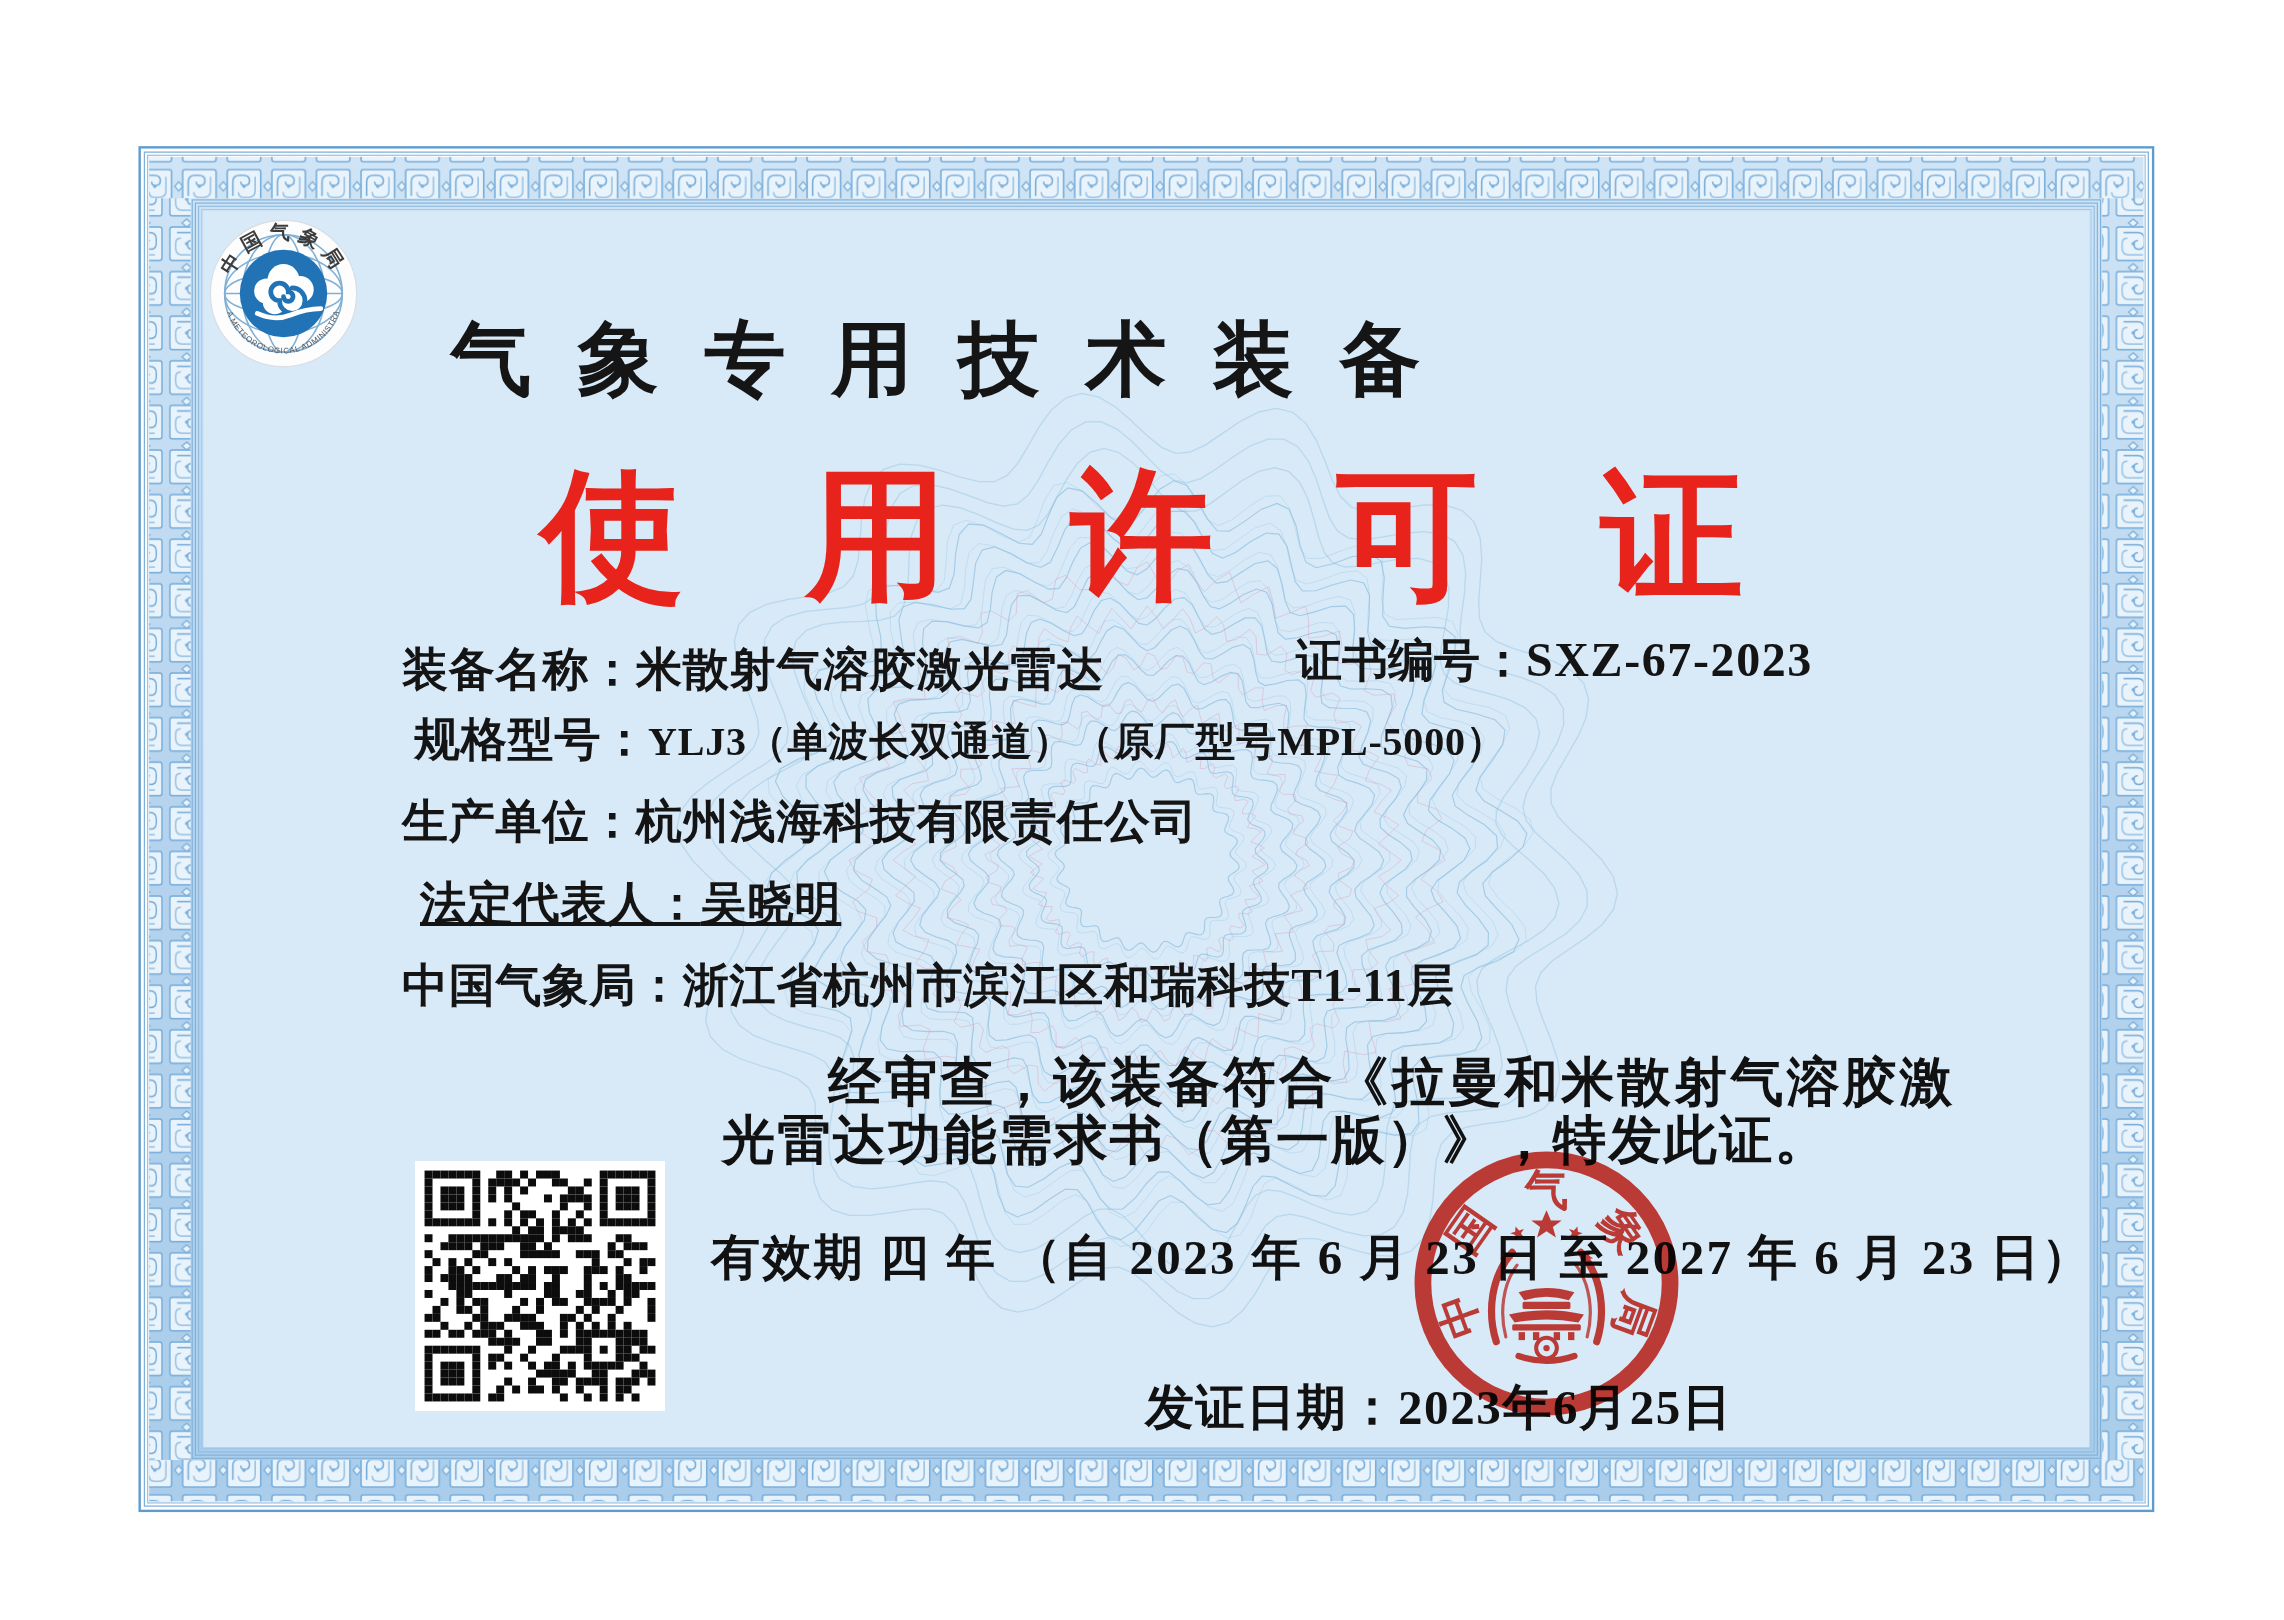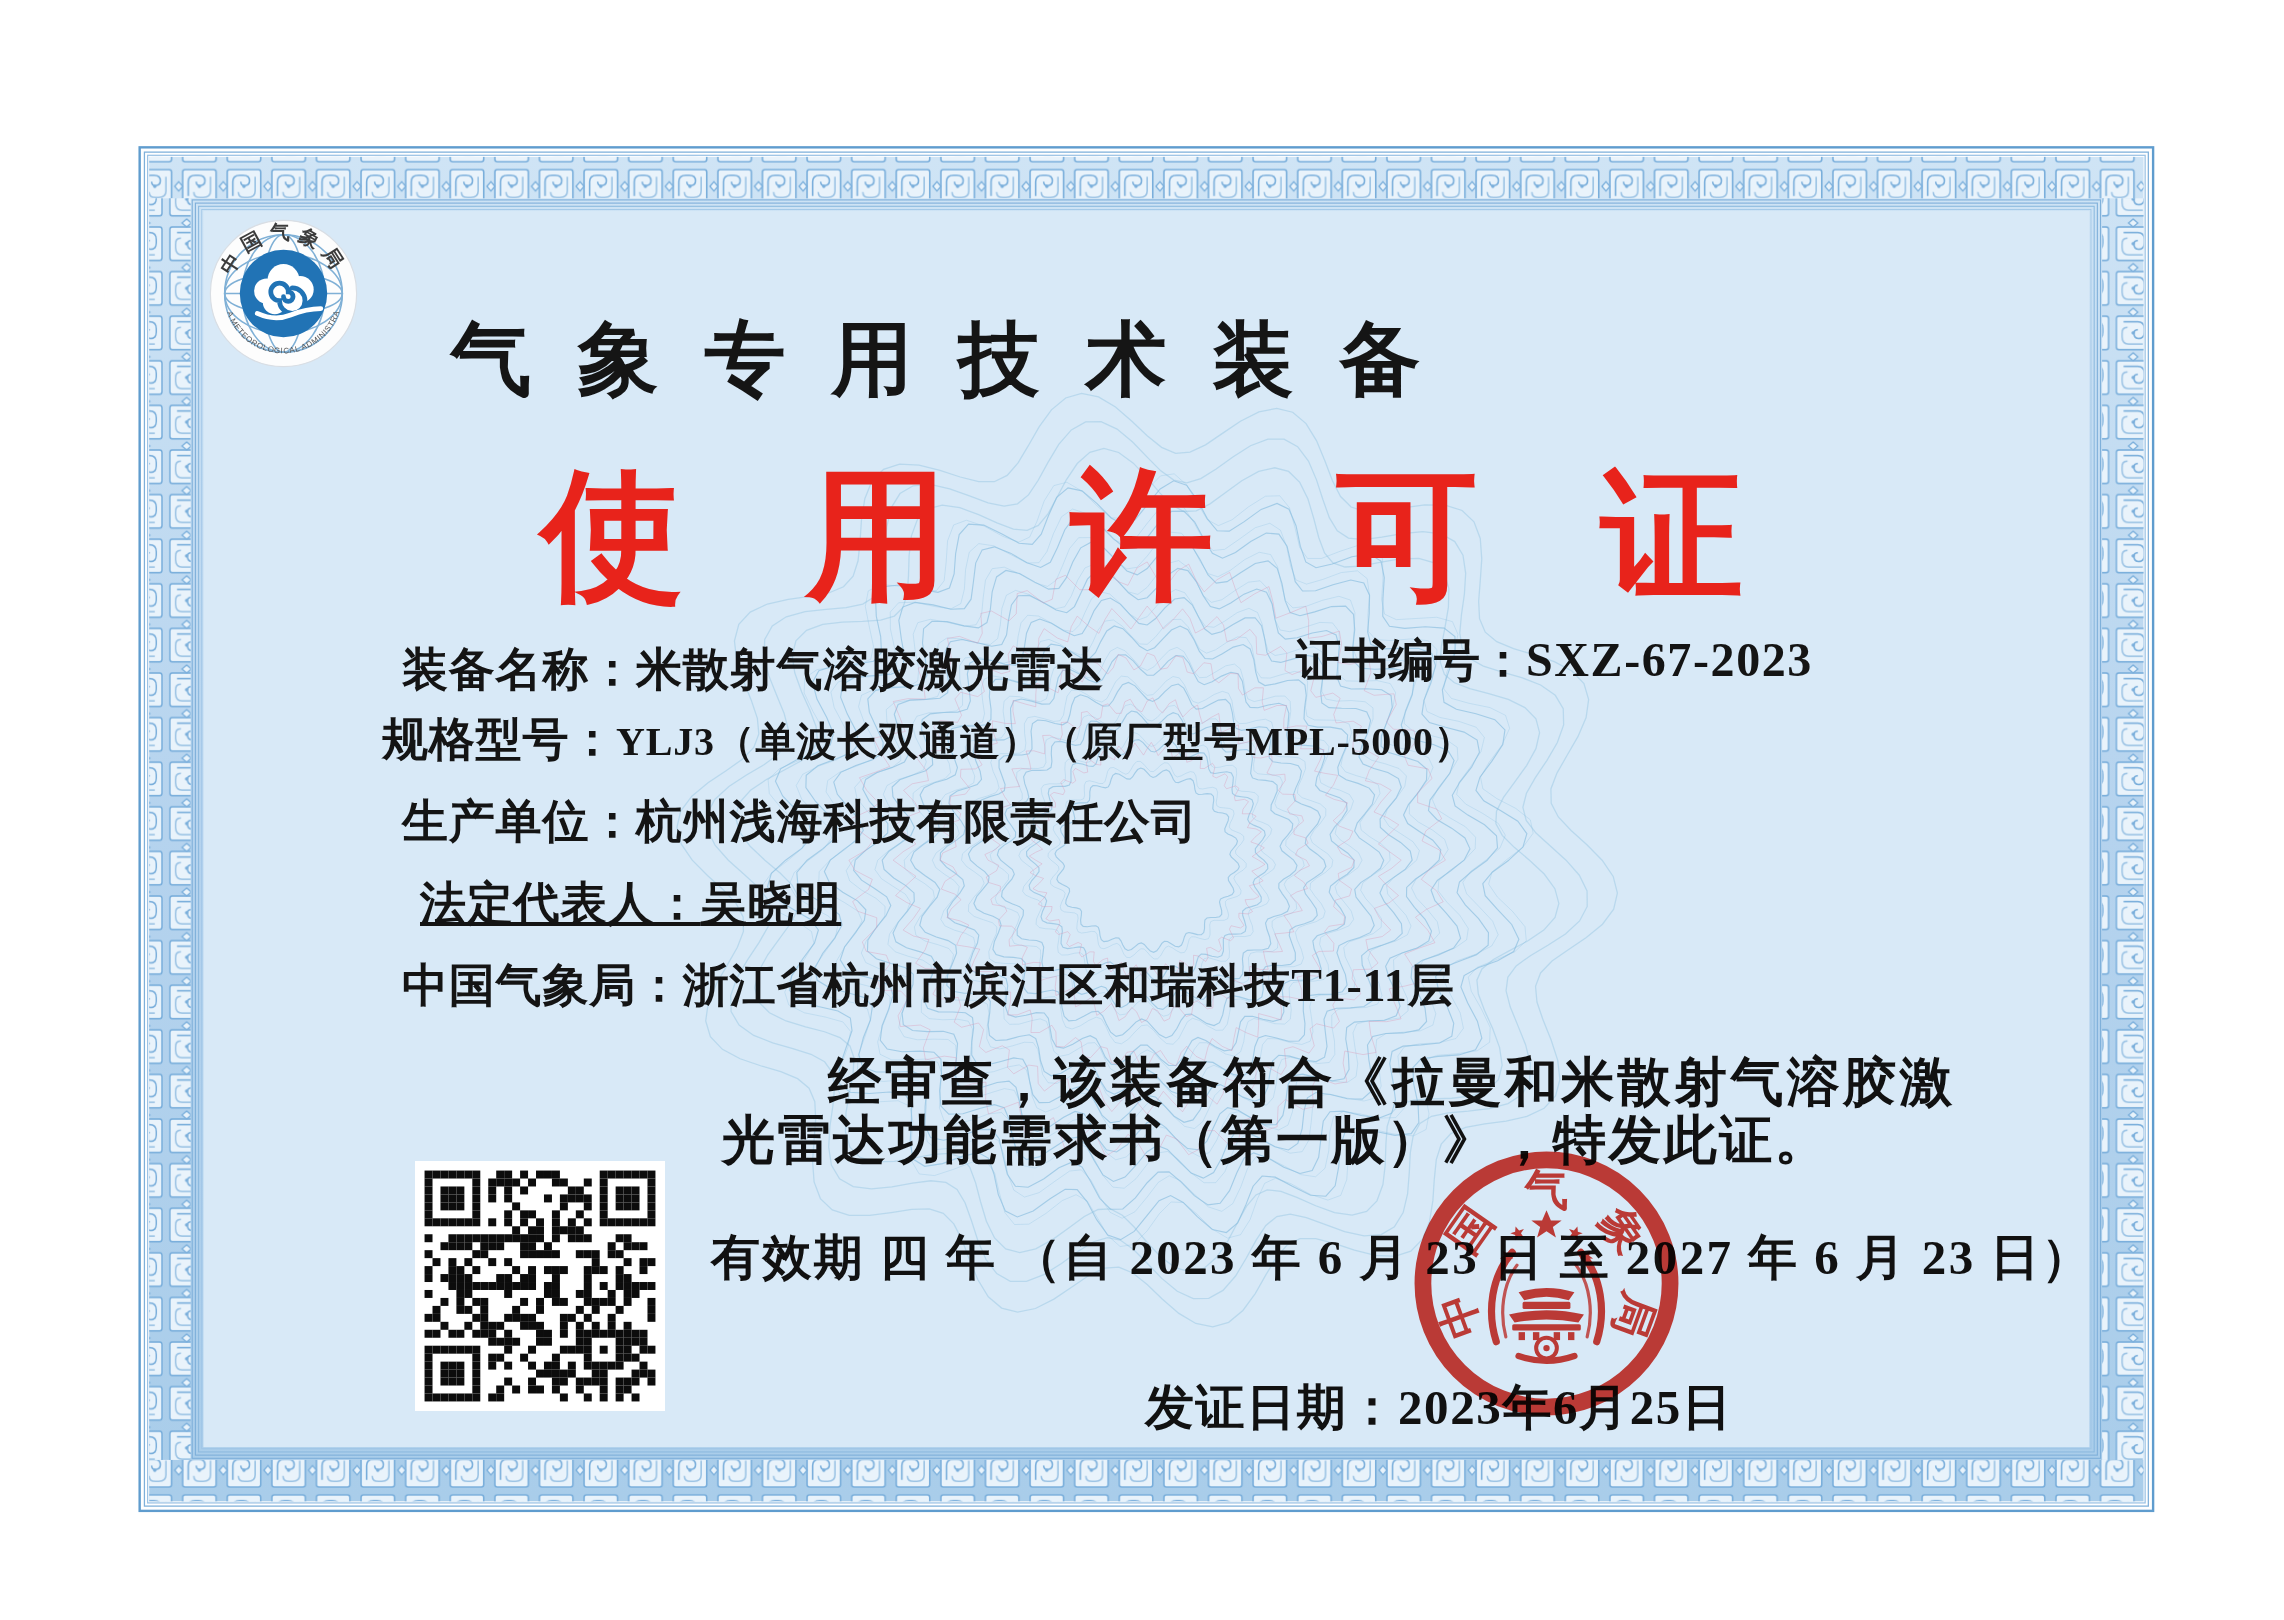--- a/index.html
+++ b/index.html
@@ -17,21 +17,21 @@
   }
   .main-title{
     left:0;top:430px;width:2284px;text-align:center;
     font-size:142px;font-weight:700;letter-spacing:123px;text-indent:123px;
     color:#e8231b;line-height:1.02;white-space:nowrap;margin-top:34px;
   }
   .field-row{white-space:nowrap;font-size:46px;font-weight:700;line-height:1.15;}
   .field-row .lab{letter-spacing:0.8px;}
   .field-row .val{letter-spacing:0.8px;}
   .row-1{left:402px;top:644px;}
-  .row-2{left:382px;top:714px;}
+  .row-2{left:414px;top:714px;}
   .row-2 .val{font-size:40px;}
   .row-3{left:402px;top:796px;}
   .row-4{left:420px;top:878px;text-decoration:underline;}
   .row-5{left:402px;top:960px;}
   .cert-no{left:1296px;top:632px;white-space:nowrap;font-size:46px;font-weight:700;line-height:1.15;}
   .cert-no .val{font-size:48px;letter-spacing:1.6px;}
   .statement{
     left:722px;top:1053px;width:1233px;
     font-size:53px;font-weight:700;line-height:58px;letter-spacing:2.4px;
     text-align:justify;text-indent:2em;color:#111;

